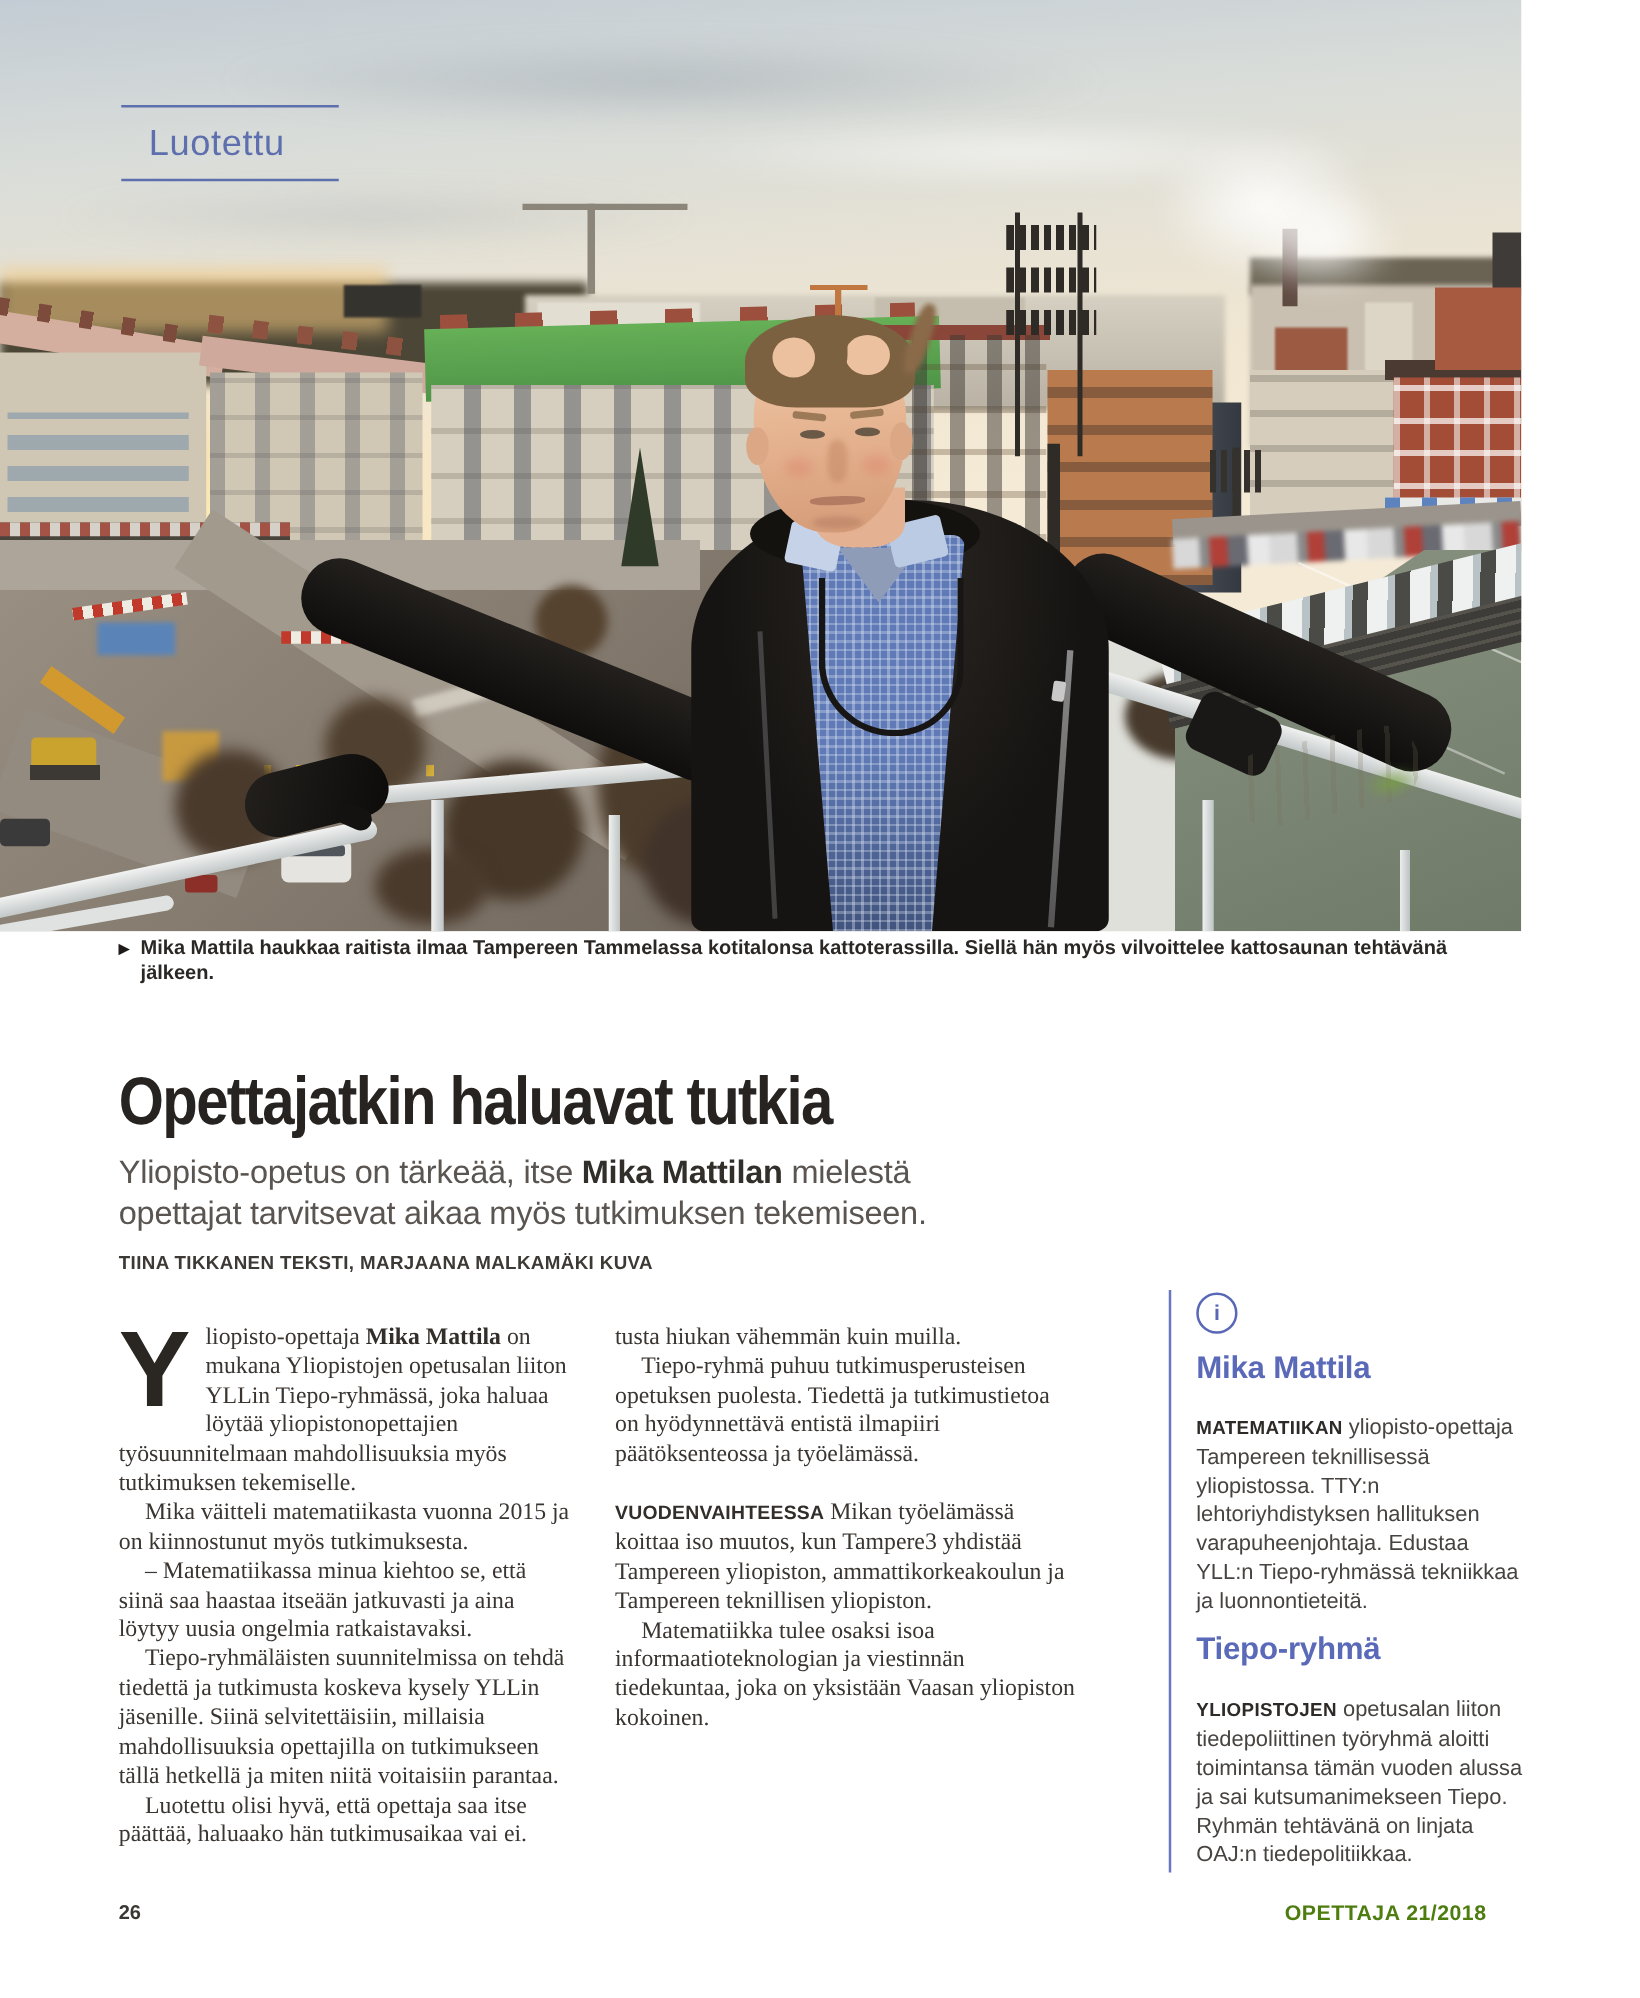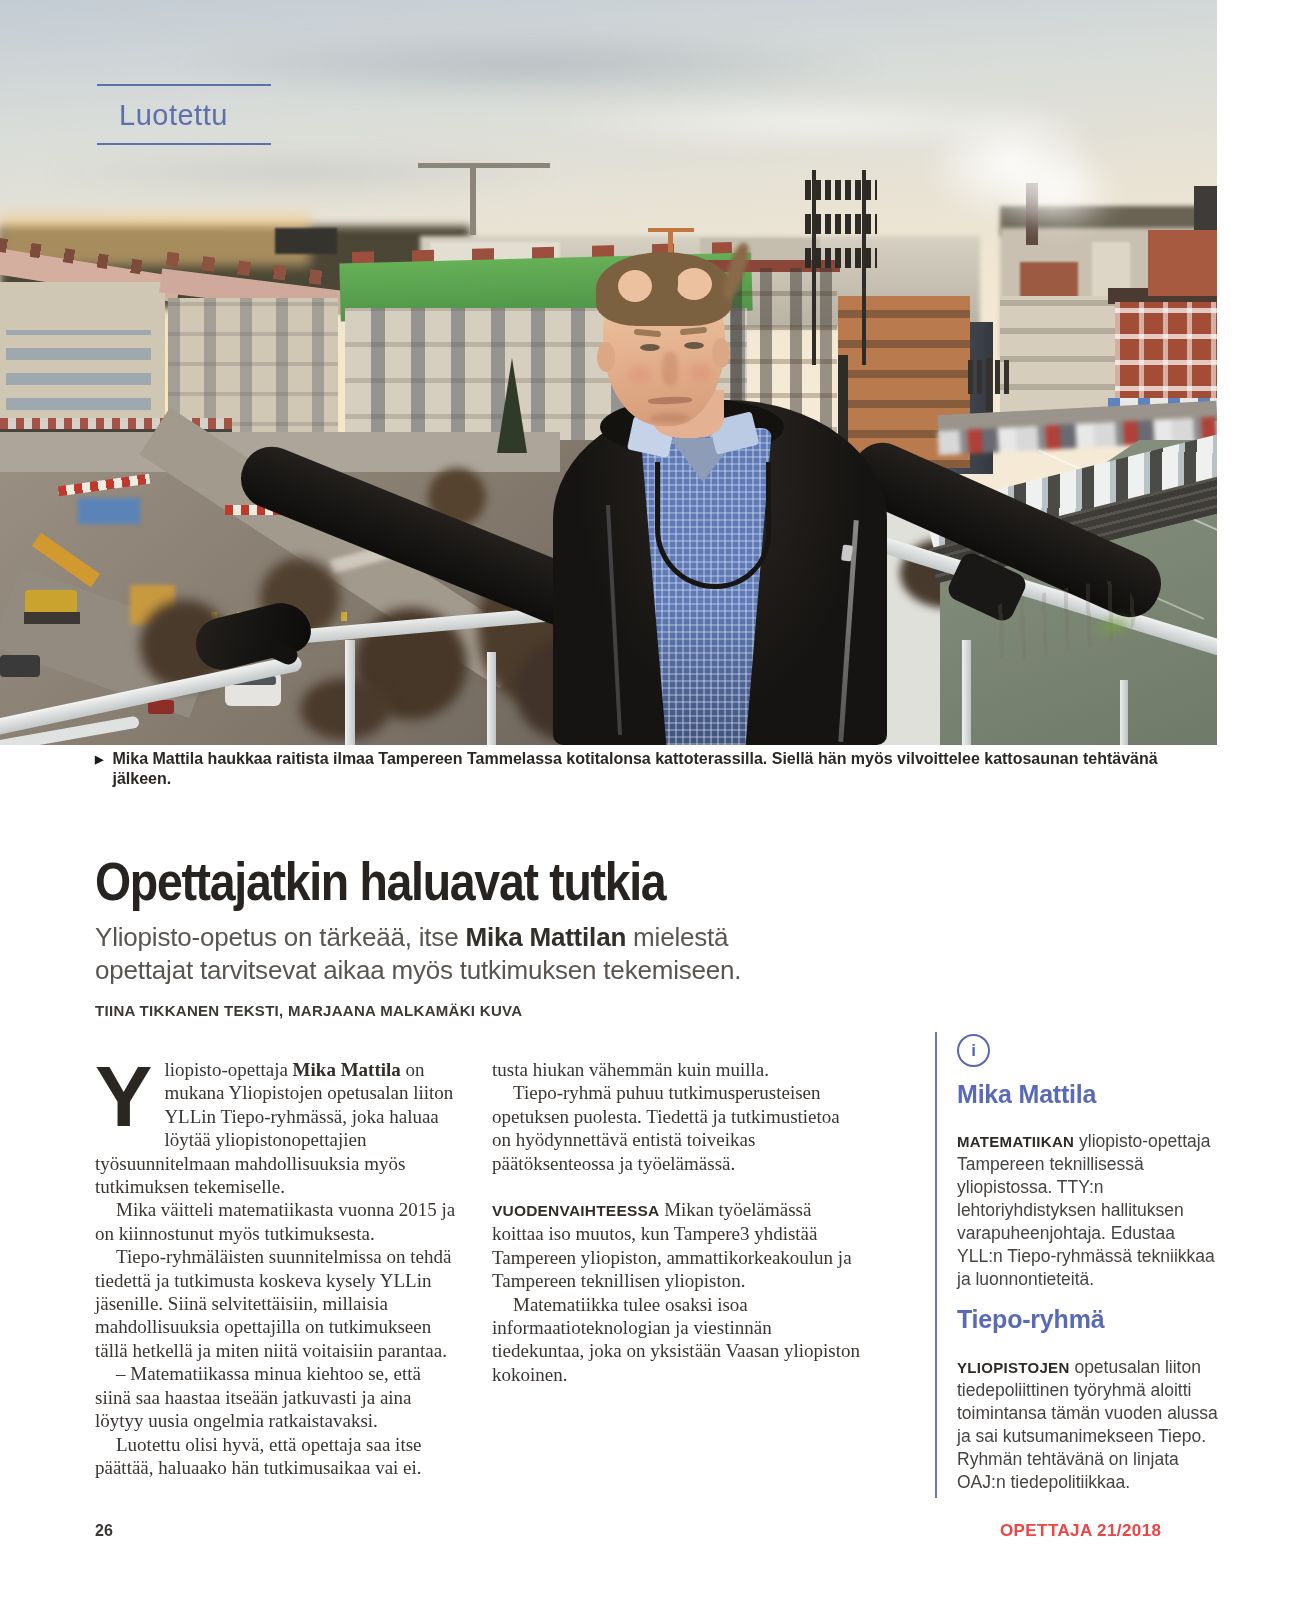--- a/index.html
+++ b/index.html
@@ -50,22 +50,22 @@
             border-radius:50%;display:flex;align-items:center;justify-content:center;
             color:#5968b6;font-size:17px;font-weight:700;}
   .sb-title{position:absolute;left:957px;margin:0;font-size:25px;font-weight:700;color:#5a6ab8;
             letter-spacing:-.2px;}
   .sb-text{position:absolute;left:957px;width:262px;margin:0;font-size:17.5px;line-height:23px;
            color:#474340;}
   .sb-text b{font-size:15px;letter-spacing:.3px;color:#2e2a27;}
 
   
   .folio{position:absolute;left:95px;top:1522px;font-size:16px;font-weight:700;color:#3b3733;}
-  .issue{position:absolute;left:1000px;top:1521px;width:217px;text-align:left;font-size:17px;
-         font-weight:700;letter-spacing:.4px;color:#ef4444;}
+  .issue{position:absolute;left:1000px;top:1521px;width:217px;text-align:center;font-size:17px;
+         font-weight:700;letter-spacing:.4px;color:#4d7c0f;}
 </style>
 </head>
 <body>
 
 <div class="page">
 
   <div class="photo">
 
     <div style="left:0;top:0;width:1217px;height:490px;
          background:linear-gradient(176deg,#c3ccd4 0%,#d8dcd9 22%,#e9e3d4 46%,#f2e7d2 62%,#f5ead6 78%);"></div>
@@ -291,28 +291,28 @@
     <span>Mika Mattila haukkaa raitista ilmaa Tampereen Tammelassa kotitalonsa kattoterassilla. Siellä hän myös vilvoittelee kattosaunan tehtävänä jälkeen.</span>
   </div>
 
   <h1 class="headline">Opettajatkin haluavat tutkia</h1>
   <p class="standfirst"><span>Yliopisto-opetus on tärkeää, itse </span><b>Mika Mattilan</b><span> mielestä opettajat tarvitsevat aikaa myös tutkimuksen tekemiseen.</span></p>
   <div class="byline">TIINA TIKKANEN TEKSTI, MARJAANA MALKAMÄKI KUVA</div>
 
   <div class="col col1">
     <p><span class="dropcap">Y</span><span>liopisto-opettaja </span><b>Mika Mattila</b><span> on mukana Yliopistojen opetusalan liiton YLLin Tiepo-ryhmässä, joka haluaa löytää yliopistonopettajien työsuunnitelmaan mahdollisuuksia myös tutkimuksen tekemiselle.</span></p>
     <p class="ind">Mika väitteli matematiikasta vuonna 2015 ja on kiinnostunut myös tutkimuksesta.</p>
+    <p class="ind">– Matematiikassa minua kiehtoo se, että siinä saa haastaa itseään jatkuvasti ja aina löytyy uusia ongelmia ratkaistavaksi.</p>
     <p class="ind">Tiepo-ryhmäläisten suunnitelmissa on tehdä tiedettä ja tutkimusta koskeva kysely YLLin jäsenille. Siinä selvitettäisiin, millaisia mahdollisuuksia opettajilla on tutkimukseen tällä hetkellä ja miten niitä voitaisiin parantaa.</p>
-    <p class="ind">– Matematiikassa minua kiehtoo se, että siinä saa haastaa itseään jatkuvasti ja aina löytyy uusia ongelmia ratkaistavaksi.</p>
     <p class="ind">Luotettu olisi hyvä, että opettaja saa itse päättää, haluaako hän tutkimusaikaa vai ei.</p>
   </div>
 
   <div class="col col2">
     <p>tusta hiukan vähemmän kuin muilla.</p>
-    <p class="ind">Tiepo-ryhmä puhuu tutkimusperusteisen opetuksen puolesta. Tiedettä ja tutkimustietoa on hyödynnettävä entistä toiveikas päätöksenteossa ja työelämässä.</p>
+    <p class="ind">Tiepo-ryhmä puhuu tutkimusperusteisen opetuksen puolesta. Tiedettä ja tutkimustietoa on hyödynnettävä entistä ilmapiiri päätöksenteossa ja työelämässä.</p>
     <p class="sect"><span class="leadword">VUODENVAIHTEESSA</span><span> Mikan työelämässä koittaa iso muutos, kun Tampere3 yhdistää Tampereen yliopiston, ammattikorkeakoulun ja Tampereen teknillisen yliopiston.</span></p>
     <p class="ind">Matematiikka tulee osaksi isoa informaatioteknologian ja viestinnän tiedekuntaa, joka on yksistään Vaasan yliopiston kokoinen.</p>
   </div>
 
   <div class="sb-rule"></div>
   <div class="infoicon">
     <span>i</span>
   </div>
   <h3 class="sb-title" style="top:1080px;">Mika Mattila</h3>
   <p class="sb-text" style="top:1130px;"><b>MATEMATIIKAN</b><span> yliopisto-opettaja Tampereen teknillisessä yliopistossa. TTY:n lehtoriyhdistyksen hallituksen varapuheenjohtaja. Edustaa YLL:n Tiepo-ryhmässä tekniikkaa ja luonnontieteitä.</span></p>

